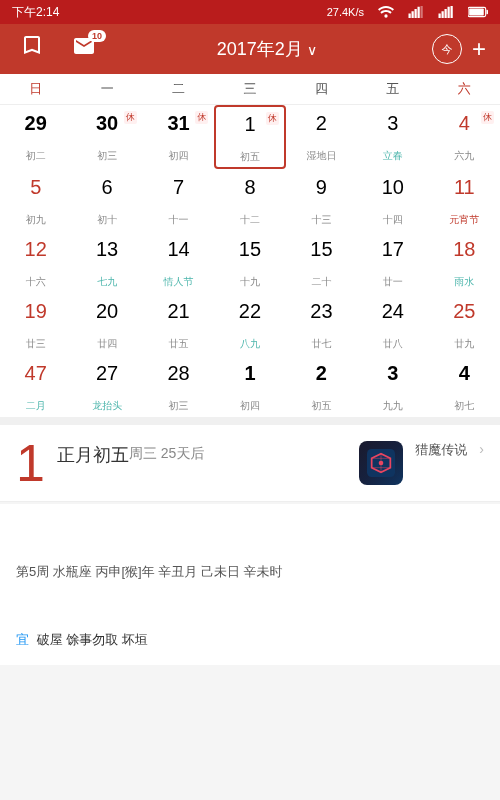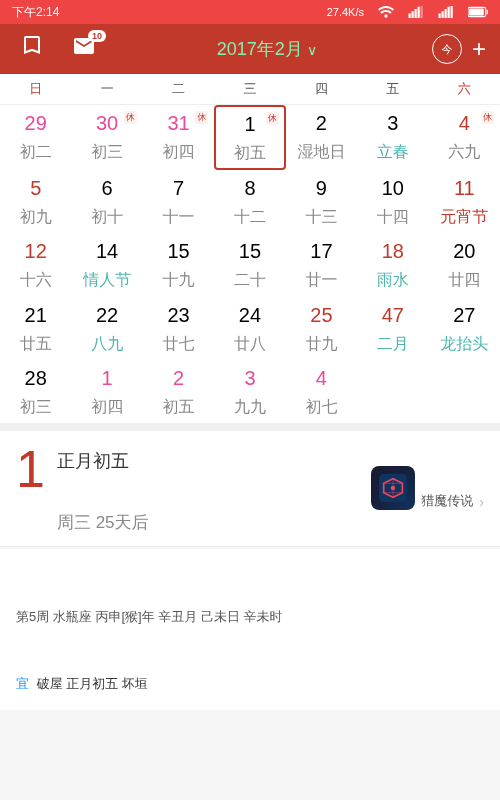--- a/index.html
+++ b/index.html
@@ -6,21 +6,21 @@
     body {
       width: 500px;
       height: 800px;
       font-family: -apple-system, "PingFang SC", "Microsoft YaHei", sans-serif;
       background: #f5f5f5;
       overflow: hidden;
     }
 
     
     .status-bar {
-      background: #ef4444;
+      background: #b91c1c;
       color: white;
       font-size: 12px;
       padding: 12px 12px;
       display: flex;
       justify-content: space-between;
       align-items: center;
       height: 24px;
     }
     .status-left { font-weight: 500; }
     .status-right { display: flex; align-items: center; gap: 14px; font-size: 11px; }
@@ -47,21 +47,21 @@
       top: -4px;
       right: -4px;
       background: white;
       color: #c0392b;
       border-radius: 9px;
       font-size: 9px;
       padding: 1px 4px;
       font-weight: bold;
     }
     .header-title {
-      color: #86efac;
+      color: #ffffff;
       font-size: 18px;
       font-weight: 500;
       display: flex;
       align-items: center;
       gap: 4px;
     }
     .header-right {
       display: flex;
       align-items: center;
       gap: 10px;
@@ -122,27 +122,26 @@
     .day-cell.today-cell {
       border: 2px solid #c0392b;
       border-radius: 4px;
     }
     .day-num {
       font-size: 20px;
       font-weight: 400;
       line-height: 1.2;
     }
     .day-num.red { color: #c0392b; }
-    .day-num.gray { color: #ec4899; }
+    .day-num.gray { color: #000000; font-weight: bold; }
     .lunar-text {
-      font-size: 16px;
+      font-size: 10px;
       color: #888;
       line-height: 1.2;
-      margin-top: 9px;
-      font-family: Liberation Mono, monospace;
+      margin-top: 15px;
     }
     .lunar-text.red { color: #c0392b; }
     .lunar-text.cyan { color: #4db6ac; }
     .holiday-dot {
       position: absolute;
       top: 5px;
       right: 5px;
       font-size: 9px;
       color: #c0392b;
       background: #fff0f0;
@@ -173,38 +172,37 @@
       gap: 12px;
     }
     .big-day {
       font-size: 52px;
       font-weight: 300;
       color: #c0392b;
       line-height: 1;
     }
     .detail-info {
       display: flex;
-      flex-direction: column;
+      flex-direction: row;
       padding-top: 6px;
-      gap: 36px;
     }
     .detail-lunar {
       font-size: 18px;
       font-weight: 500;
       color: #333;
     }
     .detail-sub {
-      font-size: 17px;
+      font-size: 14px;
       color: #888;
       margin-top: 2px;
     }
     .game-promo {
       display: flex;
-      align-items: flex-end;
-      gap: 6px;
+      align-items: flex-start;
+      gap: 12px;
       cursor: pointer;
     }
     .game-icon {
       width: 44px;
       height: 44px;
       background: #222;
       border-radius: 8px;
       display: flex;
       align-items: center;
       justify-content: center;
@@ -383,38 +381,46 @@
     </div>
     <div class="day-cell">
       <div class="day-num red">11</div>
       <div class="lunar-text red">元宵节</div>
     </div>
     <div class="day-cell">
       <div class="day-num red">12</div>
       <div class="lunar-text ">十六</div>
     </div>
     <div class="day-cell">
+      <div class="day-num ">13</div>
+      <div class="lunar-text cyan">七九</div>
+    </div>
+    <div class="day-cell">
       <div class="day-num ">14</div>
       <div class="lunar-text cyan">情人节</div>
     </div>
     <div class="day-cell">
       <div class="day-num ">15</div>
       <div class="lunar-text ">十九</div>
     </div>
     <div class="day-cell">
       <div class="day-num ">15</div>
       <div class="lunar-text ">二十</div>
     </div>
     <div class="day-cell">
       <div class="day-num ">17</div>
       <div class="lunar-text ">廿一</div>
     </div>
     <div class="day-cell">
       <div class="day-num red">18</div>
       <div class="lunar-text cyan">雨水</div>
+    </div>
+    <div class="day-cell">
+      <div class="day-num red">19</div>
+      <div class="lunar-text ">廿三</div>
     </div>
     <div class="day-cell">
       <div class="day-num ">20</div>
       <div class="lunar-text ">廿四</div>
     </div>
     <div class="day-cell">
       <div class="day-num ">21</div>
       <div class="lunar-text ">廿五</div>
     </div>
     <div class="day-cell">
@@ -488,15 +494,15 @@
       <span class="game-label">猎魔传说</span>
       <span class="chevron-right">›</span>
     </div>
   </div>
 </div>
 
 <div class="info-panel">
   <div class="info-row">第5周 水瓶座  丙申[猴]年 辛丑月 己未日 辛未时</div>
   <div class="info-row">
     <span class="yi-label">宜</span>
-    <span class="yi-content">破屋 正月初五 坏垣</span>
+    <span class="yi-content">破屋 馀事勿取 坏垣</span>
   </div>
 </div>
 
 </body></html>

